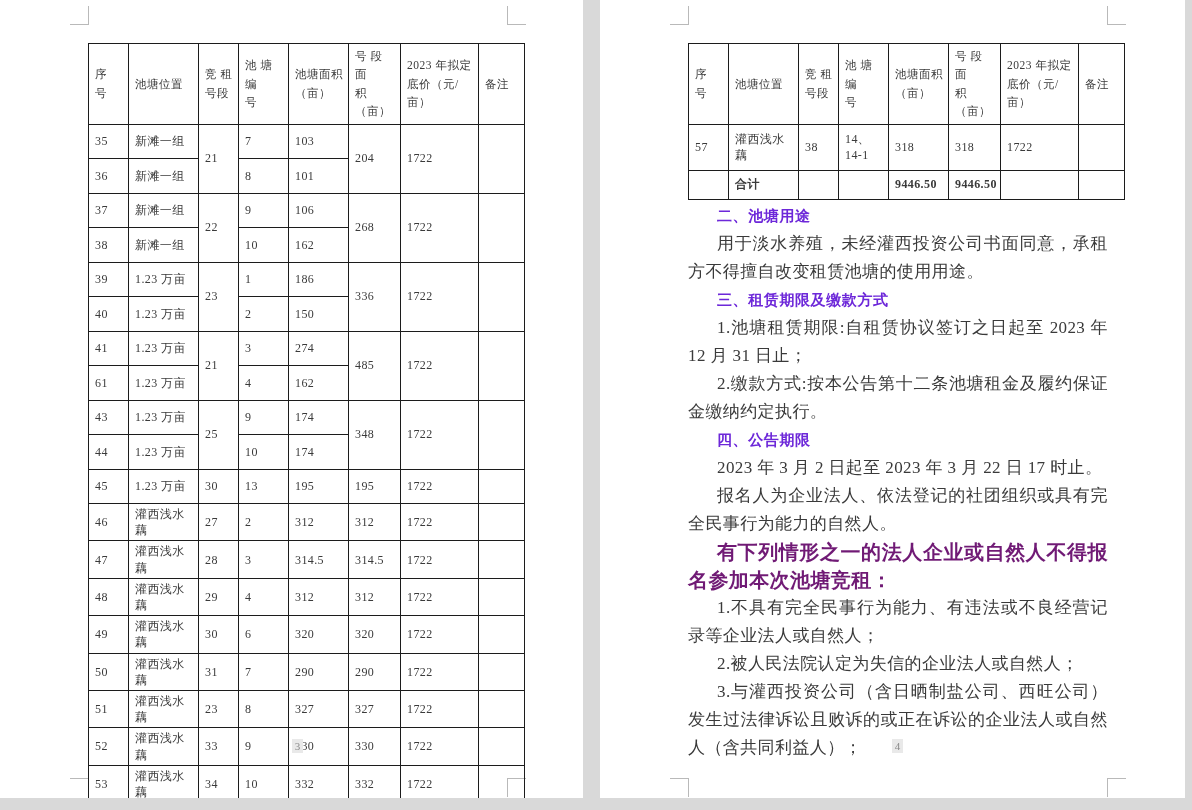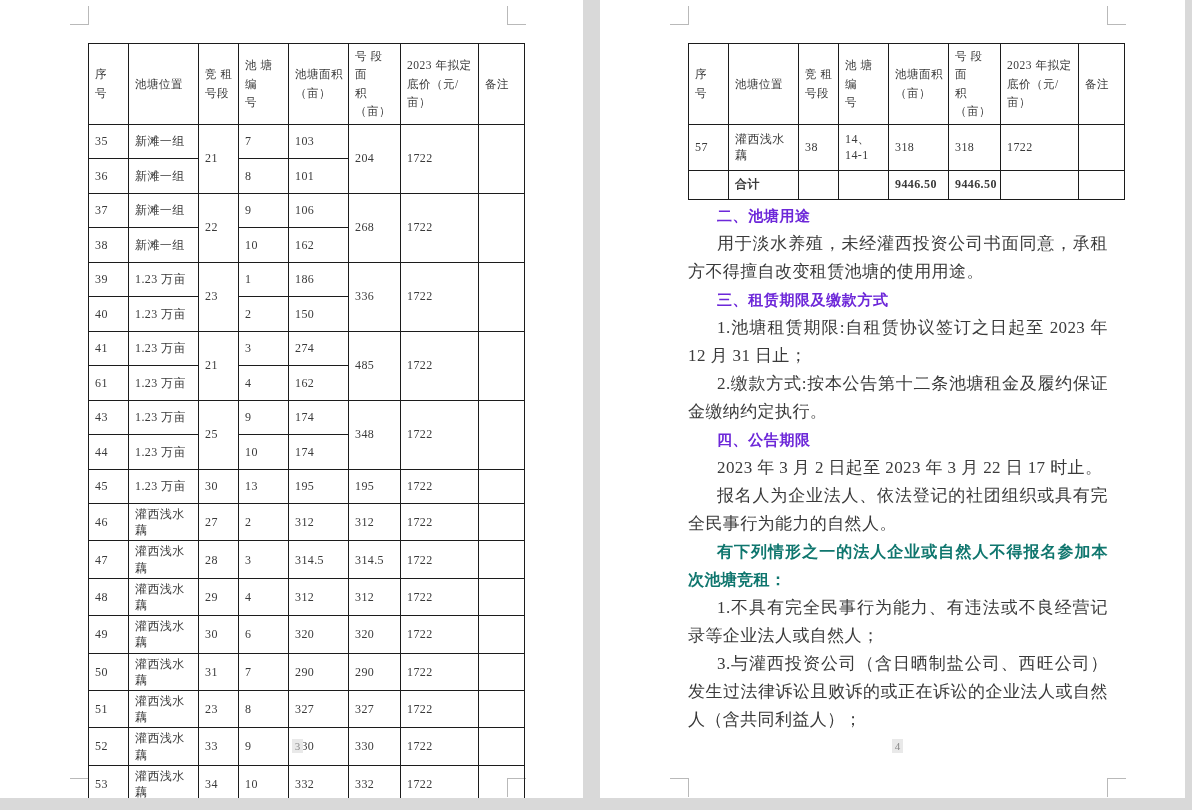--- a/index.html
+++ b/index.html
@@ -37,21 +37,21 @@
   #table3 td{height:29.5px;}
   #table3 tbody tr:last-child td{height:47px;}
   #table4 th{height:38px;}
   #table4 td{height:41px;}
   #table4 tr.total td{height:24px;font-weight:bold;}
 
   
   .doc-text{position:absolute;left:88px;top:202px;width:420px;}
   .doc-text .para{margin:0;font-size:17px;line-height:28px;letter-spacing:0.4px;text-indent:29px;text-align:justify;}
   .doc-text .heading{margin:0;font-size:15px;line-height:28px;letter-spacing:0.6px;text-indent:29px;font-weight:bold;color:#6d28d9;}
-  .doc-text .bold-para{margin:0;font-size:16px;line-height:28px;letter-spacing:0.4px;text-indent:29px;text-align:justify;font-weight:bold;color:#0f766e;}
+  .doc-text .bold-para{margin:0;font-size:20px;line-height:28px;letter-spacing:0.4px;text-indent:29px;text-align:justify;font-weight:bold;color:#701a75;}
 
   
   .pagenum-wrap{position:absolute;left:88px;top:736px;width:419px;text-align:center;}
   .pagenum{display:inline-block;font-size:11px;line-height:14px;color:var(--pagenum-ink);background:var(--pagenum-bg);padding:0 3px;}
 </style>
 </head>
 <body>
 
 <div class="screen">
 
@@ -342,20 +342,21 @@
         <div class="heading">二、池塘用途</div>
         <div class="para">用于淡水养殖，未经灌西投资公司书面同意，承租方不得擅自改变租赁池塘的使用用途。</div>
         <div class="heading">三、租赁期限及缴款方式</div>
         <div class="para">1.池塘租赁期限:自租赁协议签订之日起至 2023 年 12 月 31 日止；</div>
         <div class="para">2.缴款方式:按本公告第十二条池塘租金及履约保证金缴纳约定执行。</div>
         <div class="heading">四、公告期限</div>
         <div class="para">2023 年 3 月 2 日起至 2023 年 3 月 22 日 17 时止。</div>
         <div class="para">报名人为企业法人、依法登记的社团组织或具有完全民事行为能力的自然人。</div>
         <div class="bold-para">有下列情形之一的法人企业或自然人不得报名参加本次池塘竞租：</div>
         <div class="para">1.不具有完全民事行为能力、有违法或不良经营记录等企业法人或自然人；</div>
+        <div class="para">2.被人民法院认定为失信的企业法人或自然人；</div>
         <div class="para">3.与灌西投资公司（含日晒制盐公司、西旺公司）发生过法律诉讼且败诉的或正在诉讼的企业法人或自然人（含共同利益人）；</div>
       </div>
 
     <div class="pagenum-wrap">
       <span class="pagenum">4</span>
     </div>
   </div>
 
   <div class="v-gap"></div>
   <div class="r-strip"></div>

